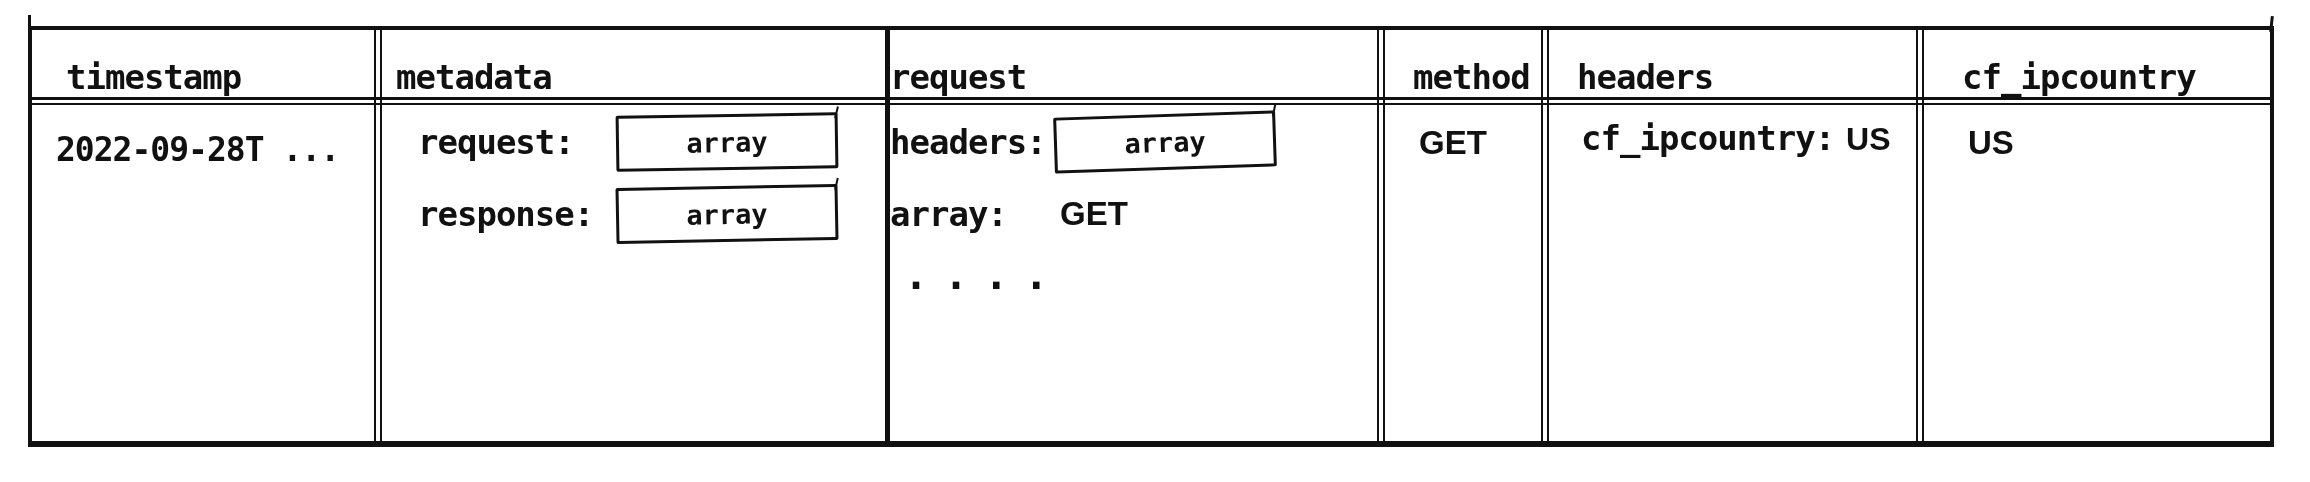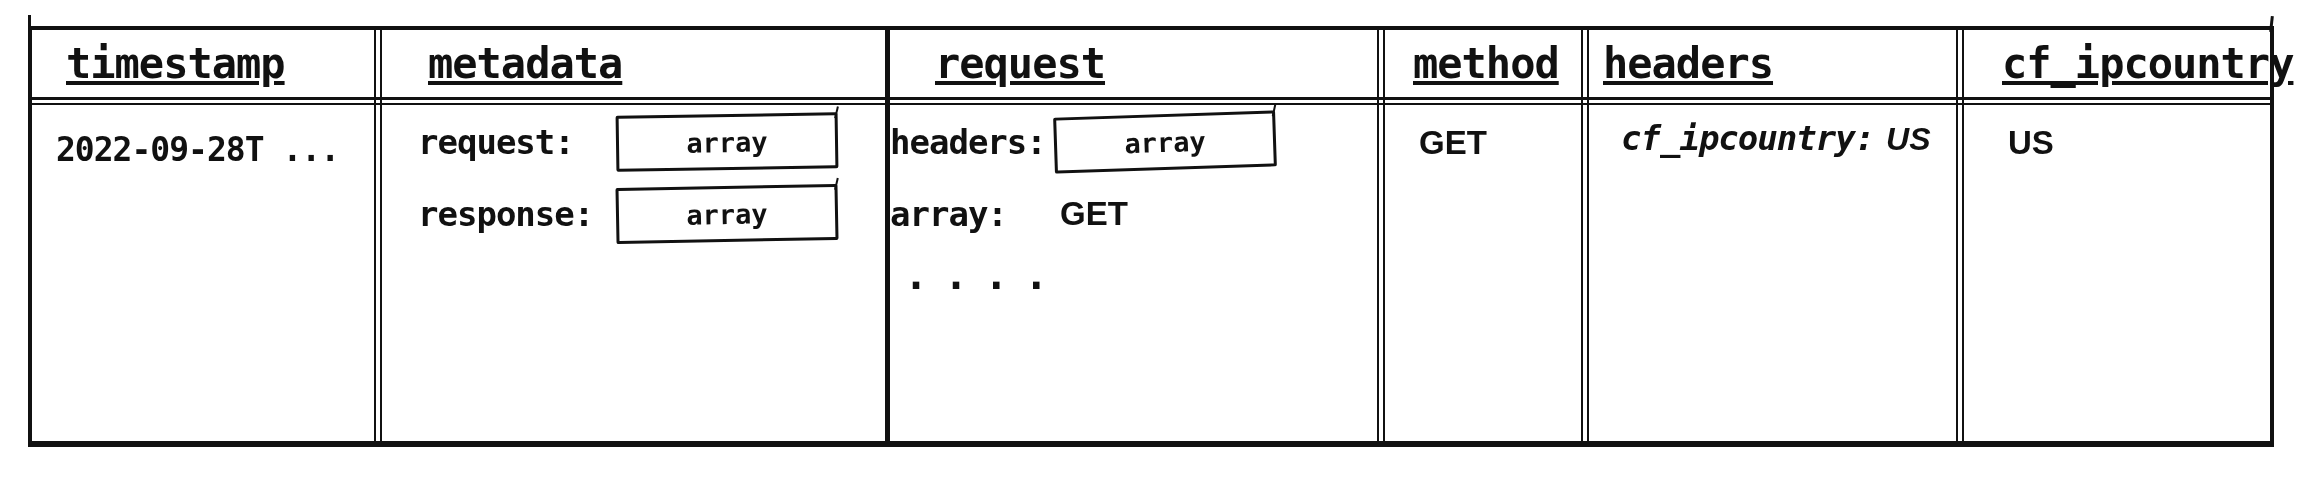--- a/index.html
+++ b/index.html
@@ -28,50 +28,50 @@
   
   .rowh { display:flex; height:70px; border-bottom:3px solid var(--ink); position:relative; }
   .rowh::after { 
     content:""; position:absolute; left:0; right:0; bottom:-8px; height:2px; background:var(--ink); z-index:3;
   }
   .rowb { display:flex; height:calc(100% - 70px); position:relative; }
 
   
   .c  { position:relative; height:100%; flex:0 0 auto; }
   .c1 { width:350px; } .c2 { width:508px; } .c3 { width:495px; }
-  .c4 { width:204px; } .c5 { width:375px; } .c6 { flex:1 1 auto; }
+  .c4 { width:164px; } .c5 { width:375px; } .c6 { flex:1 1 auto; }
 
   
   .sep-d { border-right:2px solid var(--ink); }
   .sep-d::after { content:""; position:absolute; top:0; bottom:0; right:4px; width:2px; background:var(--ink); }
   
   .sep-s { border-right:5px solid var(--ink); }
 
   
-  .rowh .c { display:flex; align-items:center; font-weight:700; font-size:42px; letter-spacing:-1px;text-decoration:underline; }
+  .rowh .c { display:flex; align-items:flex-end; font-weight:700; font-size:34px; letter-spacing:-1px; }
   .rowh .c1 { padding-left:34px; }
-  .rowh .c2 { padding-left:46px; }
-  .rowh .c3 { padding-left:45px; }
+  .rowh .c2 { padding-left:14px; }
+  .rowh .c3 { }
   .rowh .c4 { padding-left:28px; }
-  .rowh .c5 { padding-left:14px; }
+  .rowh .c5 { padding-left:28px; }
   .rowh .c6 { padding-left:38px; }
 
   
   .rowb .c1 { padding-left:24px; }
   .rowb .c2 { padding-left:36px; }
   .rowb .c3 { }
   .rowb .c4 { padding-left:34px; }
   .rowb .c5 { padding-left:32px; }
   .rowb .c6 { padding-left:44px; }
 
   .val { margin-top:24px; font-size:33px; font-weight:700; letter-spacing:-1px; }
   .val.ts { margin-top:30px; }
   .sans { font-family:"Liberation Sans","DejaVu Sans",sans-serif; font-weight:700; letter-spacing:0; }
 
-  .kv { margin-top:18px; display:flex; align-items:baseline; font-size:33px; font-weight:700; letter-spacing:-1px;font-style:italic; }
+  .kv { margin-top:18px; display:flex; align-items:baseline; font-size:33px; font-weight:700; letter-spacing:-1px; }
   .kv .sans { margin-left:12px; font-size:32px; }
 
   .field { display:flex; align-items:center; height:60px; margin-top:12px; }
   .key { font-weight:700; font-size:34px; letter-spacing:-1px; }
   .col-metadata .key { width:186px; }
   .col-request  .key { width:160px; }
 
   .arraybox {
     position:relative;
     display:inline-flex; align-items:center; justify-content:center;

